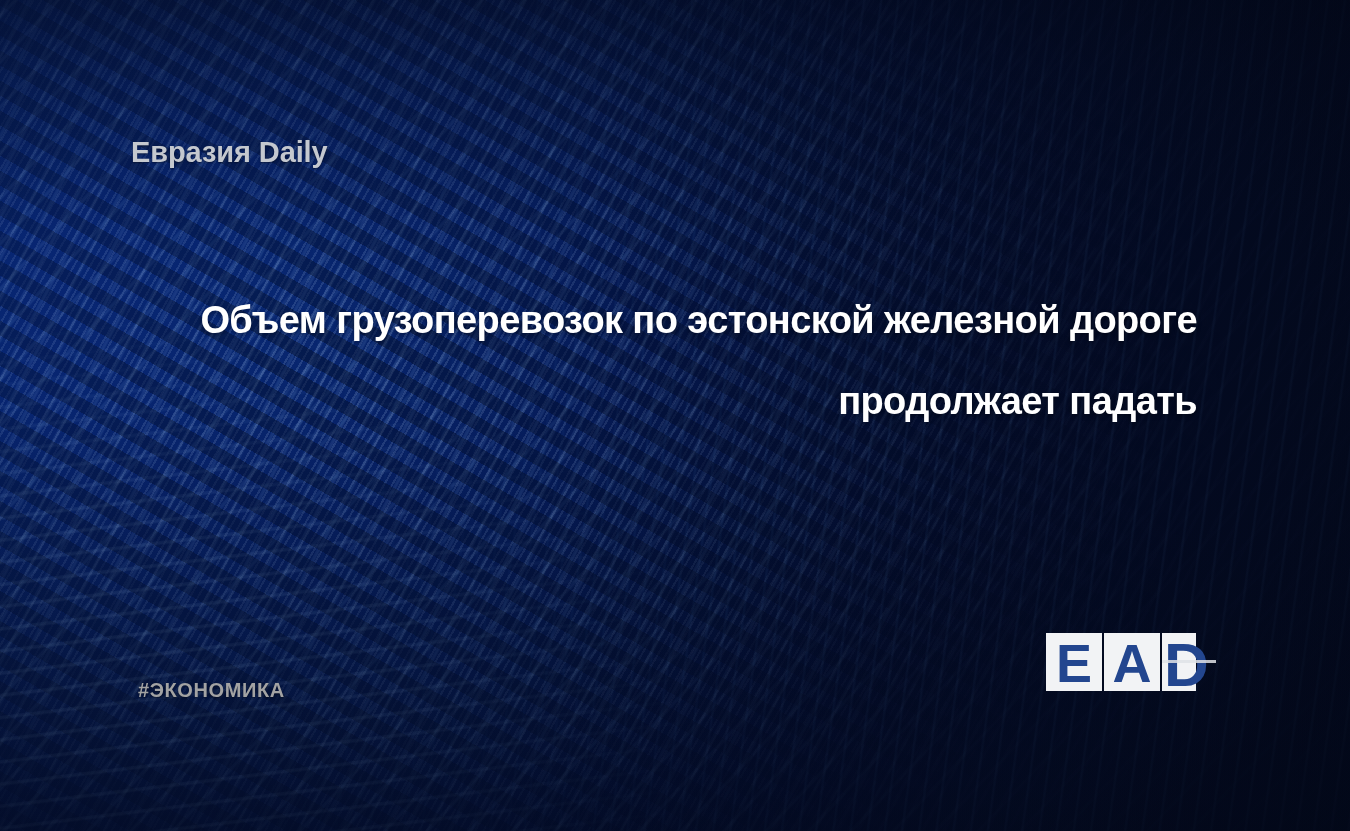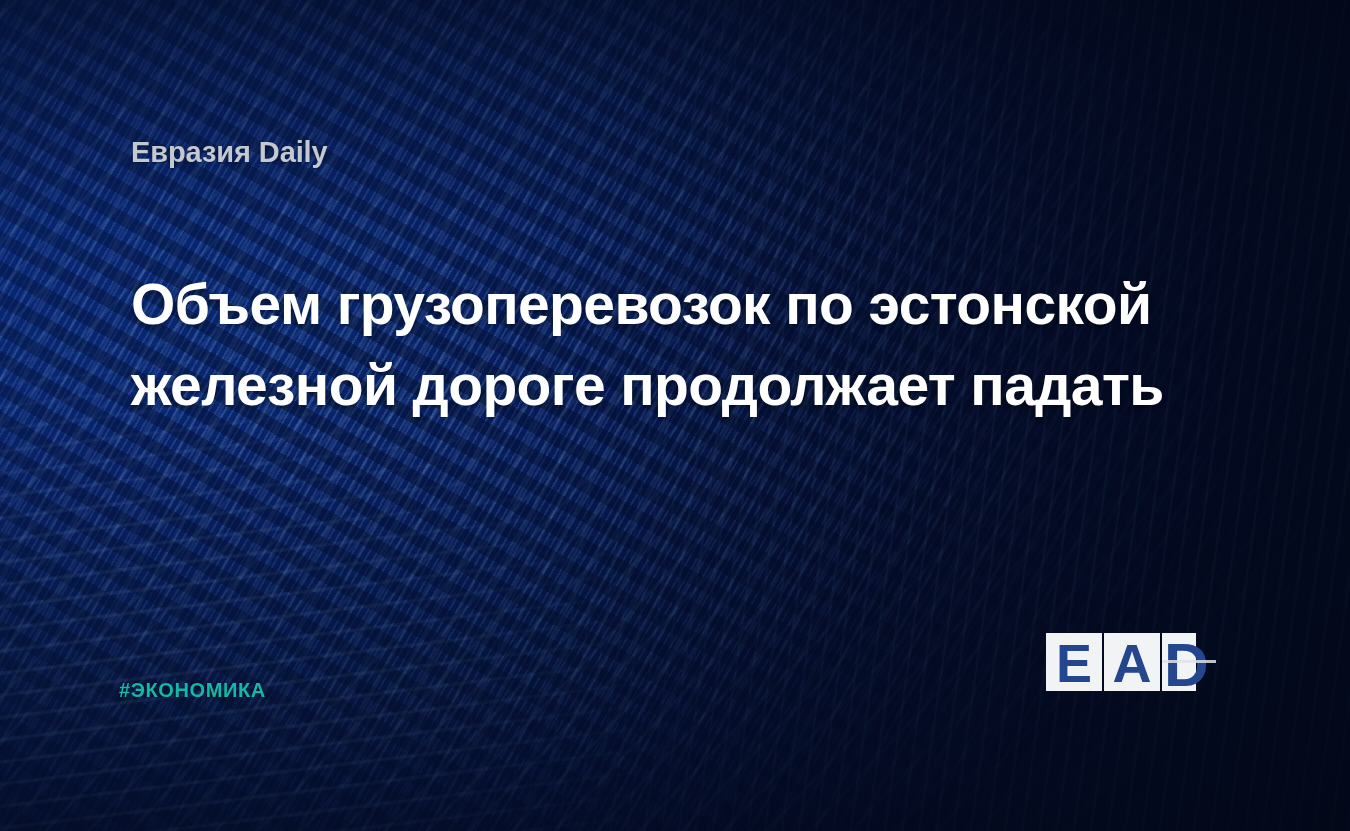--- a/index.html
+++ b/index.html
@@ -122,37 +122,38 @@
     color: #c4c8cf;
     white-space: nowrap;
     text-shadow: 0 1px 2px rgba(0,0,0,0.40);
   }
 
   #headline {
     position: absolute;
     left: 131px;
     top: 264px;
     width: 1050px;
-    margin: 0;
-    font-size: 57px;
+    margin: 16px;
+    font-size: 38px;
     line-height: 81px;
     font-weight: 700;
     letter-spacing: -0.6px;
     color: #ffffff;
     text-shadow: 0 2px 5px rgba(0,0,0,0.38);
+    text-align: right;
   }
 
   #tag {
     position: absolute;
-    left: 119px;
+    left: 138px;
     top: 679px;
     font-size: 20px;
     font-weight: 700;
     letter-spacing: 0.6px;
-    color: #14b8a6;
+    color: #a3a3a3;
     white-space: nowrap;
     text-shadow: 0 1px 2px rgba(0,0,0,0.40);
   }
 
   #logo {
     position: absolute;
     left: 1044px;
     top: 630px;
     width: 180px;
     height: 64px;

